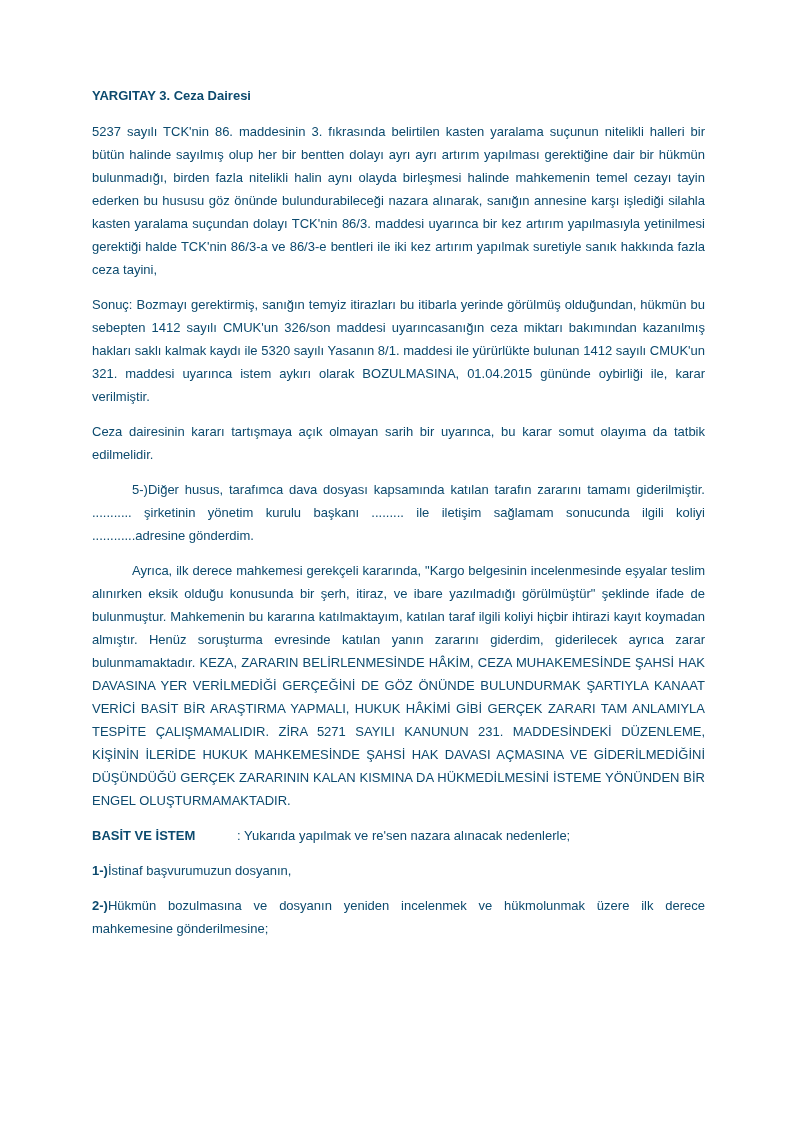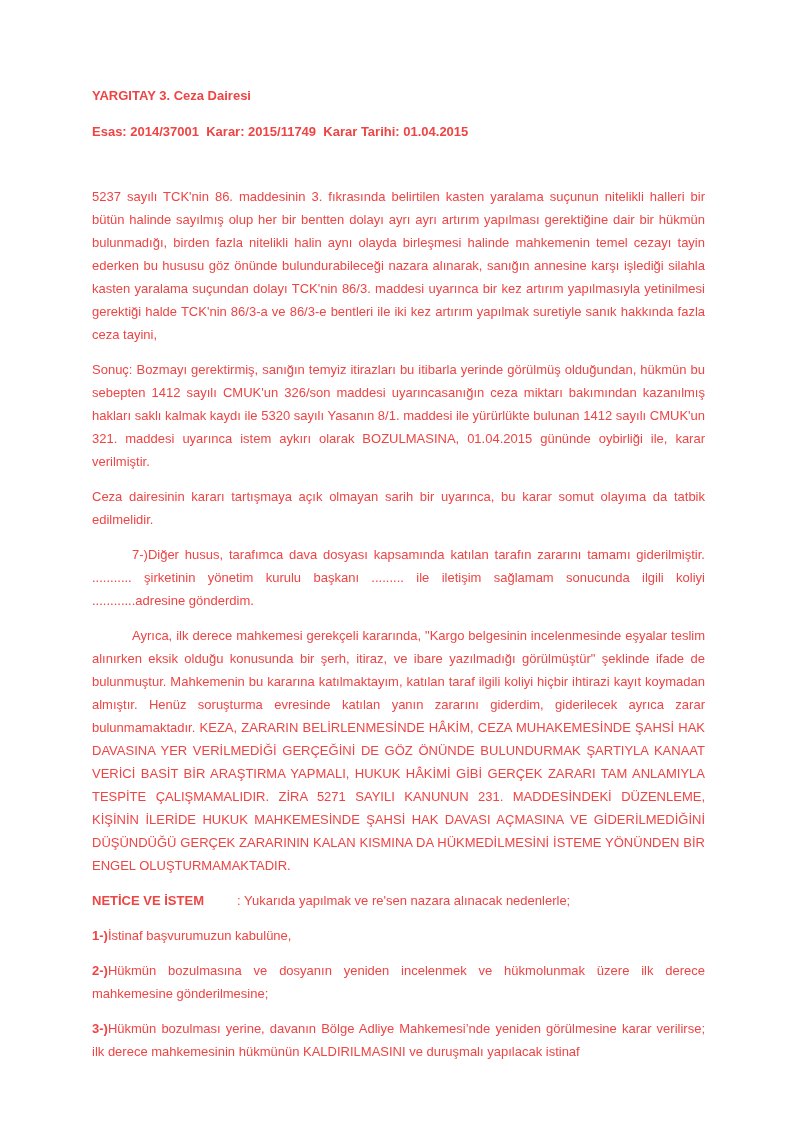--- a/index.html
+++ b/index.html
@@ -11,21 +11,21 @@
     position: relative;
     width: 794px;
     height: 1123px;
     margin: 0 auto;
     background: #ffffff;
     box-sizing: border-box;
     padding: 84px 89px 0 92px;
     font-family: "Liberation Sans", sans-serif;
     font-size: 13px;
     line-height: 23px;
-    color: #ef4444;
+    color: #0c4a6e;
     overflow: hidden;
   }
   .doc-title {
     font-weight: bold;
     margin: 0 0 13px 0;
     white-space: pre-wrap;
   }
   .doc-meta {
     font-weight: bold;
     margin: 0 0 42px 0;
@@ -48,33 +48,31 @@
     width: 145px;
   }
 </style>
 </head>
 <body>
 
 <div class="page">
 
   <p class="doc-title">YARGITAY 3. Ceza Dairesi</p>
 
-  <p class="doc-meta">Esas: 2014/37001  Karar: 2015/11749  Karar Tarihi: 01.04.2015</p>
 
   <p class="body-par">5237 sayılı TCK'nin 86. maddesinin 3. fıkrasında belirtilen kasten yaralama suçunun nitelikli halleri bir bütün halinde sayılmış olup her bir bentten dolayı ayrı ayrı artırım yapılması gerektiğine dair bir hükmün bulunmadığı, birden fazla nitelikli halin aynı olayda birleşmesi halinde mahkemenin temel cezayı tayin ederken bu hususu göz önünde bulundurabileceği nazara alınarak, sanığın annesine karşı işlediği silahla kasten yaralama suçundan dolayı TCK'nin 86/3. maddesi uyarınca bir kez artırım yapılmasıyla yetinilmesi gerektiği halde TCK'nin 86/3-a ve 86/3-e bentleri ile iki kez artırım yapılmak suretiyle sanık hakkında fazla ceza tayini,</p>
 
   <p class="body-par">Sonuç: Bozmayı gerektirmiş, sanığın temyiz itirazları bu itibarla yerinde görülmüş olduğundan, hükmün bu sebepten 1412 sayılı CMUK'un 326/son maddesi uyarıncasanığın ceza miktarı bakımından kazanılmış hakları saklı kalmak kaydı ile 5320 sayılı Yasanın 8/1. maddesi ile yürürlükte bulunan 1412 sayılı CMUK'un 321. maddesi uyarınca istem aykırı olarak BOZULMASINA, 01.04.2015 gününde oybirliği ile, karar verilmiştir.</p>
 
   <p class="body-par">Ceza dairesinin kararı tartışmaya açık olmayan sarih bir uyarınca, bu karar somut olayıma da tatbik edilmelidir.</p>
 
-  <p class="body-par indent">7-)Diğer husus, tarafımca dava dosyası kapsamında katılan tarafın zararını tamamı giderilmiştir. ........... şirketinin yönetim kurulu başkanı ......... ile iletişim sağlamam sonucunda ilgili koliyi ............adresine gönderdim.</p>
+  <p class="body-par indent">5-)Diğer husus, tarafımca dava dosyası kapsamında katılan tarafın zararını tamamı giderilmiştir. ........... şirketinin yönetim kurulu başkanı ......... ile iletişim sağlamam sonucunda ilgili koliyi ............adresine gönderdim.</p>
 
   <p class="body-par indent">Ayrıca, ilk derece mahkemesi gerekçeli kararında, "Kargo belgesinin incelenmesinde eşyalar teslim alınırken eksik olduğu konusunda bir şerh, itiraz, ve ibare yazılmadığı görülmüştür" şeklinde ifade de bulunmuştur. Mahkemenin bu kararına katılmaktayım, katılan taraf ilgili koliyi hiçbir ihtirazi kayıt koymadan almıştır. Henüz soruşturma evresinde katılan yanın zararını giderdim, giderilecek ayrıca zarar bulunmamaktadır. KEZA, ZARARIN BELİRLENMESİNDE HÂKİM, CEZA MUHAKEMESİNDE ŞAHSİ HAK DAVASINA YER VERİLMEDİĞİ GERÇEĞİNİ DE GÖZ ÖNÜNDE BULUNDURMAK ŞARTIYLA KANAAT VERİCİ BASİT BİR ARAŞTIRMA YAPMALI, HUKUK HÂKİMİ GİBİ GERÇEK ZARARI TAM ANLAMIYLA TESPİTE ÇALIŞMAMALIDIR. ZİRA 5271 SAYILI KANUNUN 231. MADDESİNDEKİ DÜZENLEME, KİŞİNİN İLERİDE HUKUK MAHKEMESİNDE ŞAHSİ HAK DAVASI AÇMASINA VE GİDERİLMEDİĞİNİ DÜŞÜNDÜĞÜ GERÇEK ZARARININ KALAN KISMINA DA HÜKMEDİLMESİNİ İSTEME YÖNÜNDEN BİR ENGEL OLUŞTURMAMAKTADIR.</p>
 
-  <p class="body-par"><span class="netice-label">NETİCE VE İSTEM</span><span>: Yukarıda yapılmak ve re'sen nazara alınacak nedenlerle;</span></p>
+  <p class="body-par"><span class="netice-label">BASİT VE İSTEM</span><span>: Yukarıda yapılmak ve re'sen nazara alınacak nedenlerle;</span></p>
 
-  <p class="body-par"><span class="bold-num">1-)</span><span>İstinaf başvurumuzun kabulüne,</span></p>
+  <p class="body-par"><span class="bold-num">1-)</span><span>İstinaf başvurumuzun dosyanın,</span></p>
 
   <p class="body-par"><span class="bold-num">2-)</span><span>Hükmün bozulmasına ve dosyanın yeniden incelenmek ve hükmolunmak üzere ilk derece mahkemesine gönderilmesine;</span></p>
 
-  <p class="body-par"><span class="bold-num">3-)</span><span>Hükmün bozulması yerine, davanın Bölge Adliye Mahkemesi’nde yeniden görülmesine karar verilirse; ilk derece mahkemesinin hükmünün KALDIRILMASINI ve duruşmalı yapılacak istinaf</span></p>
 
 </div>
 
 </body></html>

